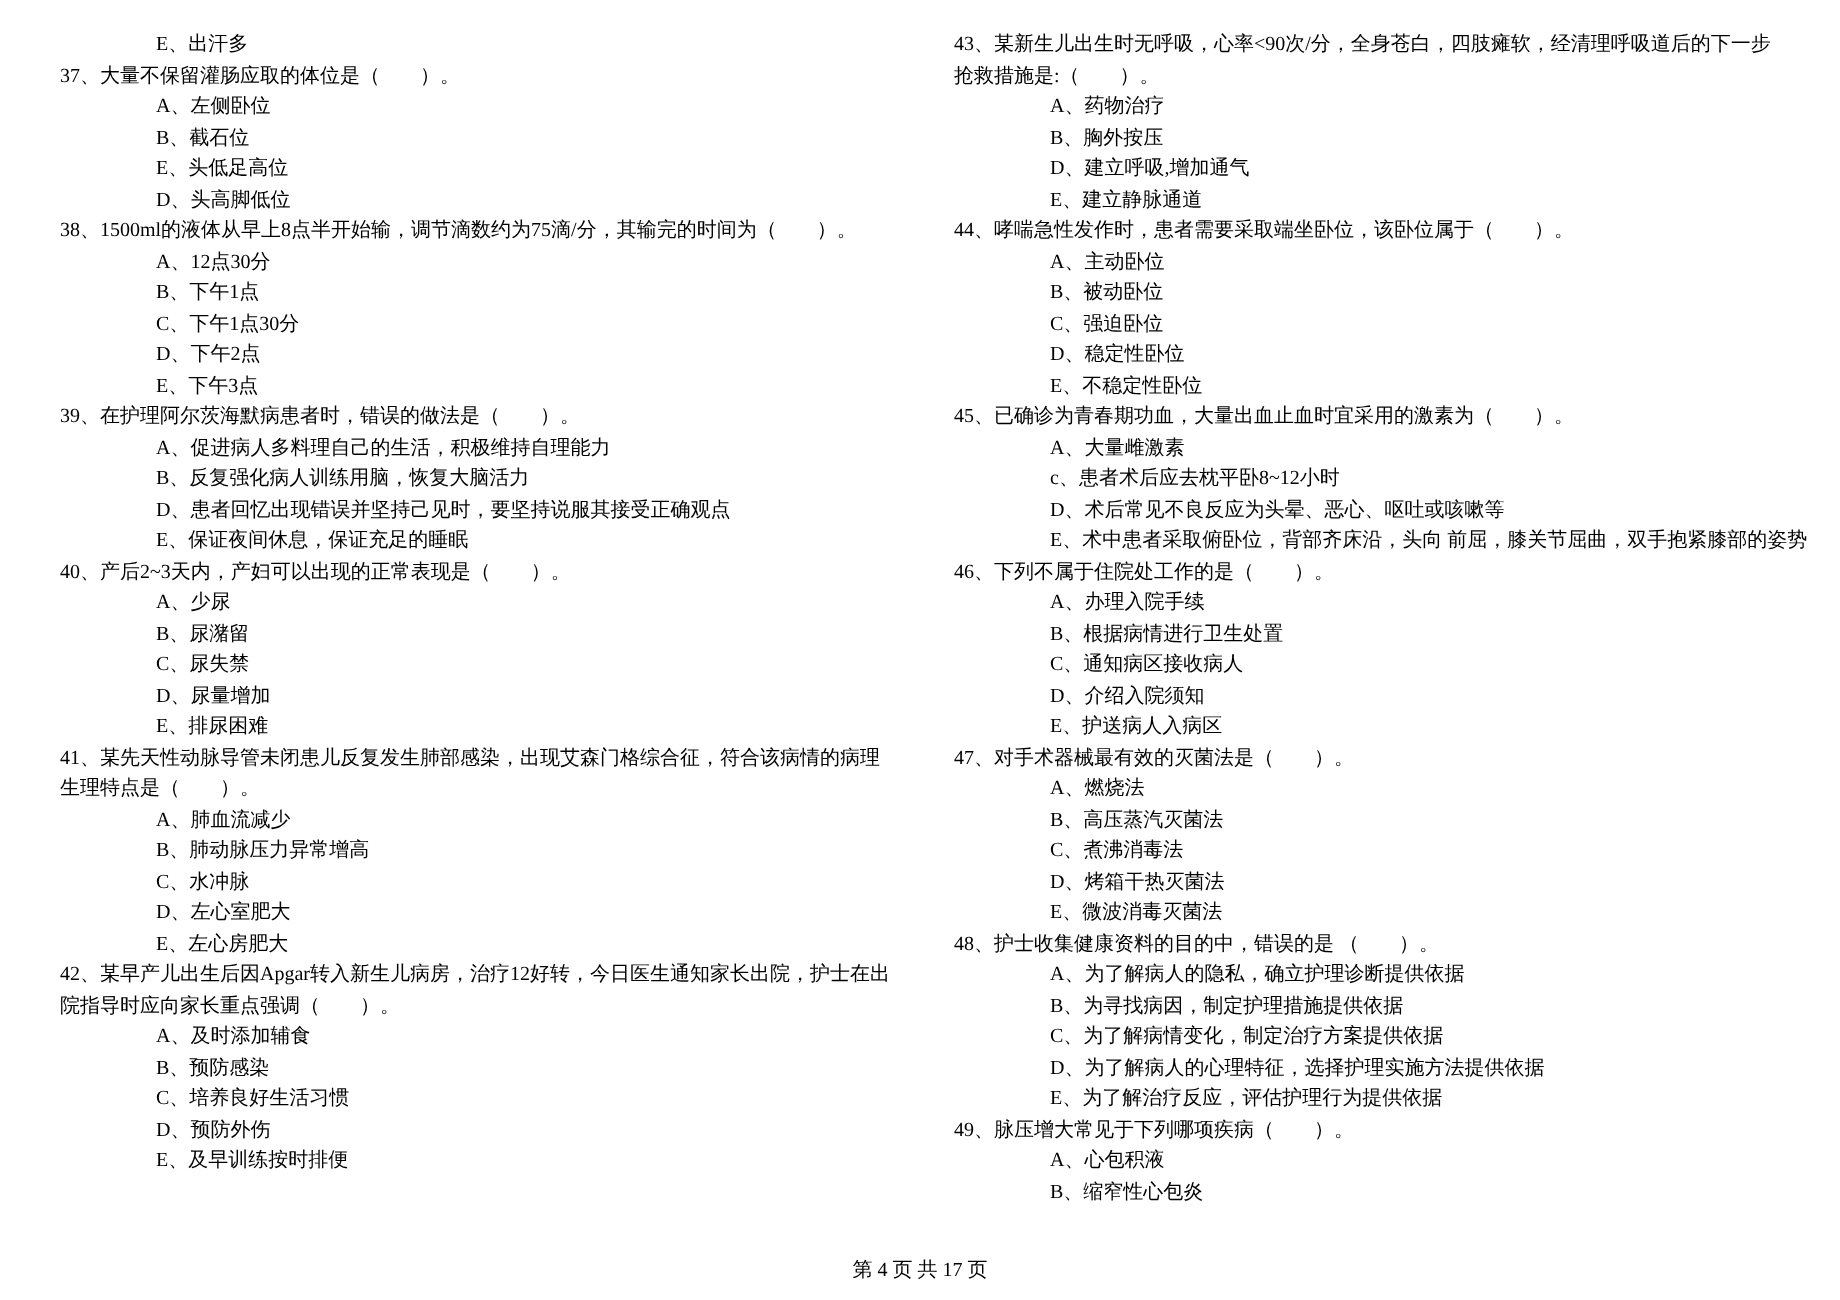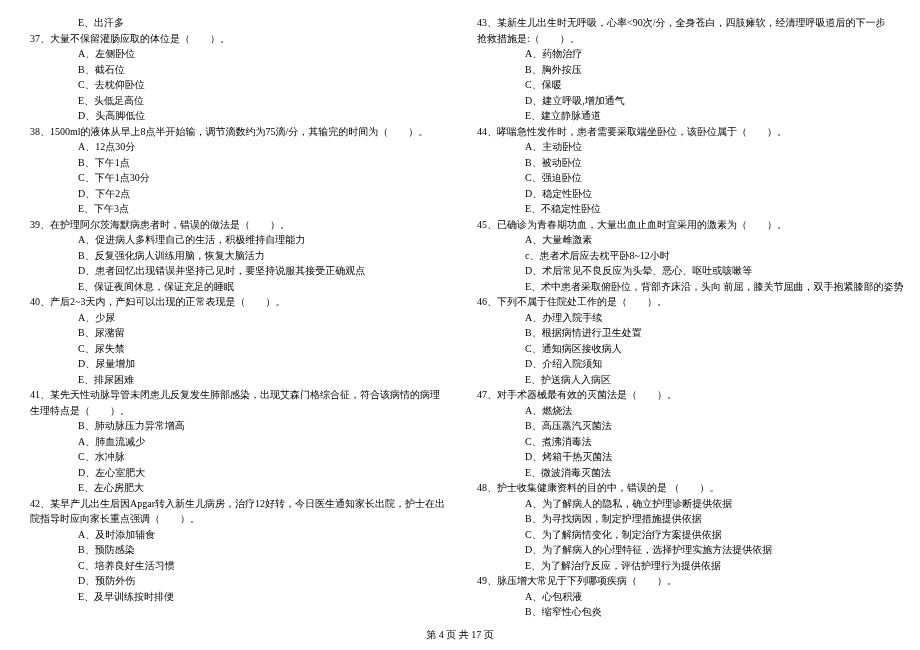--- a/index.html
+++ b/index.html
@@ -54,21 +54,20 @@
   </style>
 </head>
 <body>
 
 <div class="page-container">
   <div class="column" id="left-col">
       <span class="option-line">E、出汗多</span>
       <span class="question-text-line">37、大量不保留灌肠应取的体位是（　　）。</span>
       <span class="option-line">A、左侧卧位</span>
       <span class="option-line">B、截石位</span>
-      <span class="option-line">C、去枕仰卧位</span>
       <span class="option-line">E、头低足高位</span>
       <span class="option-line">D、头高脚低位</span>
       <span class="question-text-line">38、1500ml的液体从早上8点半开始输，调节滴数约为75滴/分，其输完的时间为（　　）。</span>
       <span class="option-line">A、12点30分</span>
       <span class="option-line">B、下午1点</span>
       <span class="option-line">C、下午1点30分</span>
       <span class="option-line">D、下午2点</span>
       <span class="option-line">E、下午3点</span>
       <span class="question-text-line">39、在护理阿尔茨海默病患者时，错误的做法是（　　）。</span>
       <span class="option-line">A、促进病人多料理自己的生活，积极维持自理能力</span>
@@ -76,39 +75,38 @@
       <span class="option-line">D、患者回忆出现错误并坚持己见时，要坚持说服其接受正确观点</span>
       <span class="option-line">E、保证夜间休息，保证充足的睡眠</span>
       <span class="question-text-line">40、产后2~3天内，产妇可以出现的正常表现是（　　）。</span>
       <span class="option-line">A、少尿</span>
       <span class="option-line">B、尿潴留</span>
       <span class="option-line">C、尿失禁</span>
       <span class="option-line">D、尿量增加</span>
       <span class="option-line">E、排尿困难</span>
       <span class="question-text-line">41、某先天性动脉导管未闭患儿反复发生肺部感染，出现艾森门格综合征，符合该病情的病理</span>
       <span class="continuation-line">生理特点是（　　）。</span>
+      <span class="option-line">A、肺血流减少</span>
       <span class="option-line">B、肺动脉压力异常增高</span>
-      <span class="option-line">A、肺血流减少</span>
       <span class="option-line">C、水冲脉</span>
       <span class="option-line">D、左心室肥大</span>
       <span class="option-line">E、左心房肥大</span>
       <span class="question-text-line">42、某早产儿出生后因Apgar转入新生儿病房，治疗12好转，今日医生通知家长出院，护士在出</span>
       <span class="continuation-line">院指导时应向家长重点强调（　　）。</span>
       <span class="option-line">A、及时添加辅食</span>
       <span class="option-line">B、预防感染</span>
       <span class="option-line">C、培养良好生活习惯</span>
       <span class="option-line">D、预防外伤</span>
       <span class="option-line">E、及早训练按时排便</span>
     </div>
   <div class="column" id="right-col">
       <span class="question-text-line">43、某新生儿出生时无呼吸，心率&lt;90次/分，全身苍白，四肢瘫软，经清理呼吸道后的下一步</span>
       <span class="continuation-line">抢救措施是:（　　）。</span>
       <span class="option-line">A、药物治疗</span>
       <span class="option-line">B、胸外按压</span>
-      <span class="option-line">C、保暖</span>
       <span class="option-line">D、建立呼吸,增加通气</span>
       <span class="option-line">E、建立静脉通道</span>
       <span class="question-text-line">44、哮喘急性发作时，患者需要采取端坐卧位，该卧位属于（　　）。</span>
       <span class="option-line">A、主动卧位</span>
       <span class="option-line">B、被动卧位</span>
       <span class="option-line">C、强迫卧位</span>
       <span class="option-line">D、稳定性卧位</span>
       <span class="option-line">E、不稳定性卧位</span>
       <span class="question-text-line">45、已确诊为青春期功血，大量出血止血时宜采用的激素为（　　）。</span>
       <span class="option-line">A、大量雌激素</span>

